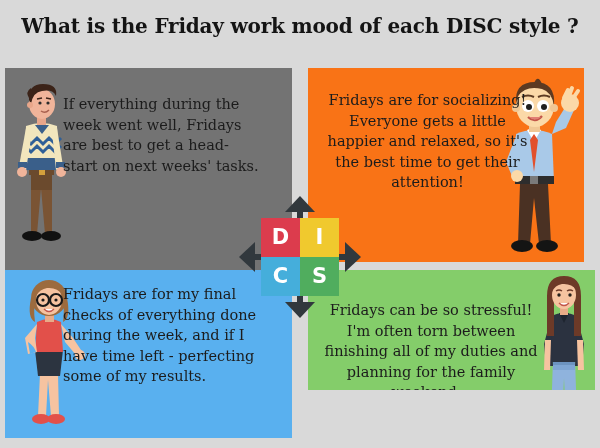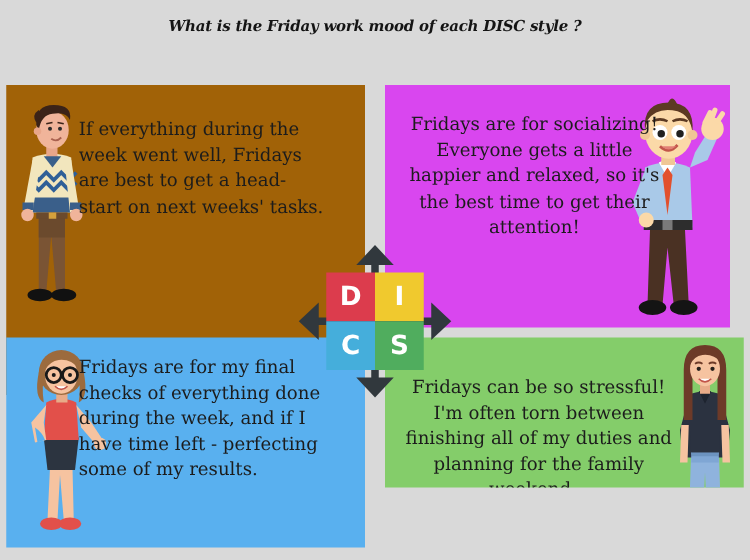--- a/index.html
+++ b/index.html
@@ -22,33 +22,32 @@
 
   
   .title {
     position: absolute;
     top: 14px;
     left: 0;
     width: 600px;
     text-align: center;
     font-family: "DejaVu Serif", "Liberation Serif", serif;
     font-weight: bold;
-    font-size: 12px;
+    font-size: 20px;
     color: #141414;
     letter-spacing: -0.2px;
-    font-style: italic;
   }
 
   
   .panel {
     position: absolute;
     overflow: hidden;
   }
-  .panel-red    { left: 5px;   top: 68px;  width: 287px; height: 248px; background: #a16207; }
-  .panel-yellow { left: 308px; top: 68px;  width: 276px; height: 194px; background: #d946ef; }
+  .panel-red    { left: 5px;   top: 68px;  width: 287px; height: 248px; background: #737373; }
+  .panel-yellow { left: 308px; top: 68px;  width: 276px; height: 194px; background: #f97316; }
   .panel-blue   { left: 5px;   top: 270px; width: 287px; height: 168px; background: #59b0ef; }
   .panel-green  { left: 308px; top: 270px; width: 287px; height: 120px; background: #84cd6a; }
 
   .ptext {
     position: absolute;
     font-family: "DejaVu Serif", "Liberation Serif", serif;
     font-size: 14.5px;
     line-height: 20.5px;
     color: #1c1c1c;
   }

